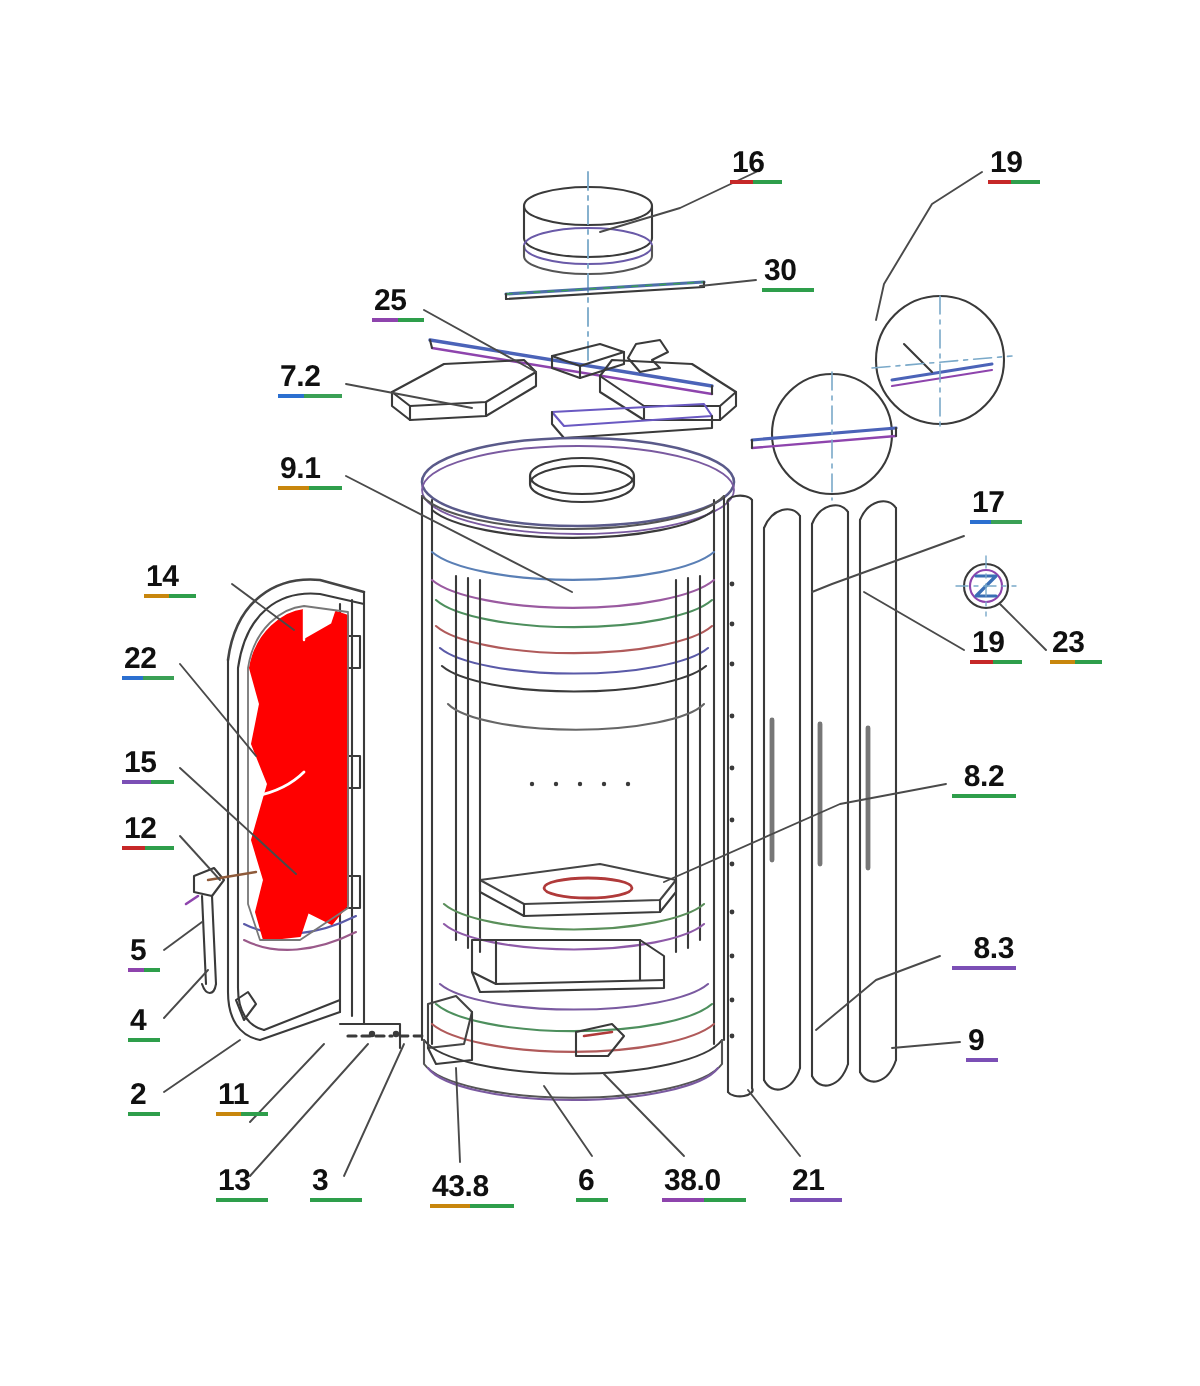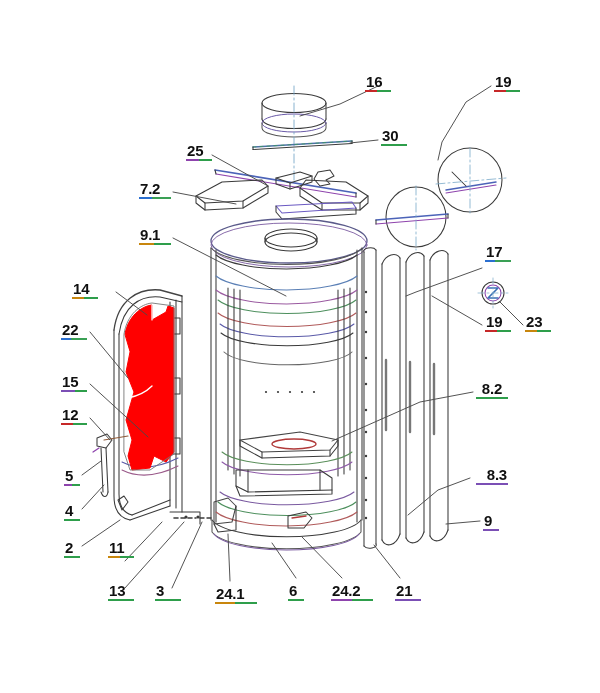--- a/index.html
+++ b/index.html
@@ -427,29 +427,29 @@
       </div>
       <div class="callout" style="left: 108px; top: 583px; width: 26px;">
         <span class="num">13</span>
         <span class="rule ru-h"></span>
       </div>
       <div class="callout" style="left: 155px; top: 583px; width: 26px;">
         <span class="num">3</span>
         <span class="rule ru-h"></span>
       </div>
       <div class="callout" style="left: 215px; top: 586px; width: 42px;">
-        <span class="num">24.1</span>
+        <span class="num">43.8</span>
         <span class="rule ru-d"></span>
       </div>
       <div class="callout" style="left: 288px; top: 583px; width: 16px;">
         <span class="num">6</span>
         <span class="rule ru-h"></span>
       </div>
       <div class="callout" style="left: 331px; top: 583px; width: 42px;">
-        <span class="num">24.2</span>
+        <span class="num">38.0</span>
         <span class="rule ru-c"></span>
       </div>
       <div class="callout" style="left: 395px; top: 583px; width: 26px;">
         <span class="num">21</span>
         <span class="rule ru-g"></span>
       </div>
     </div>
 
 </div>
 

